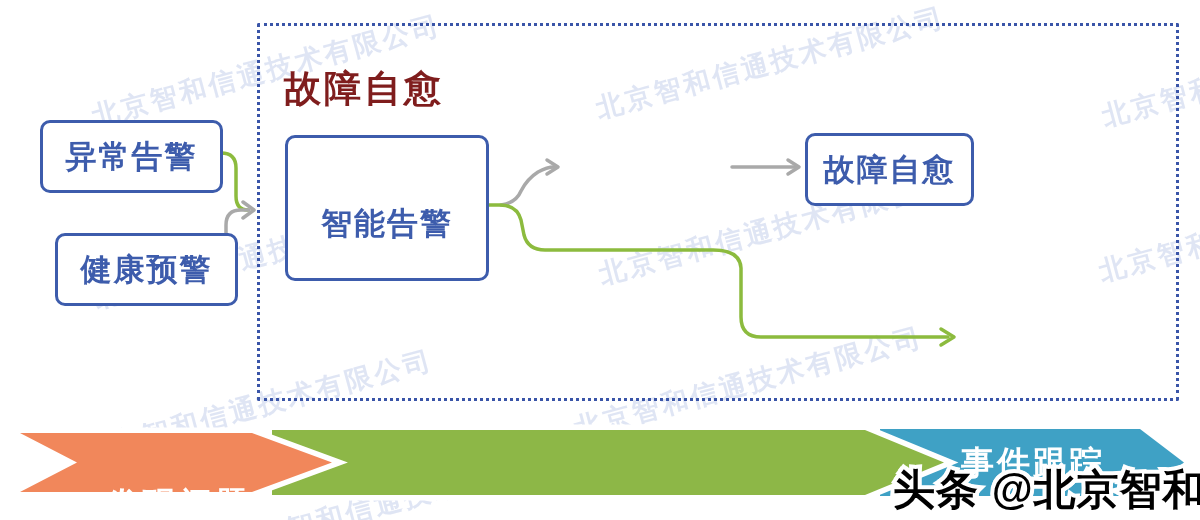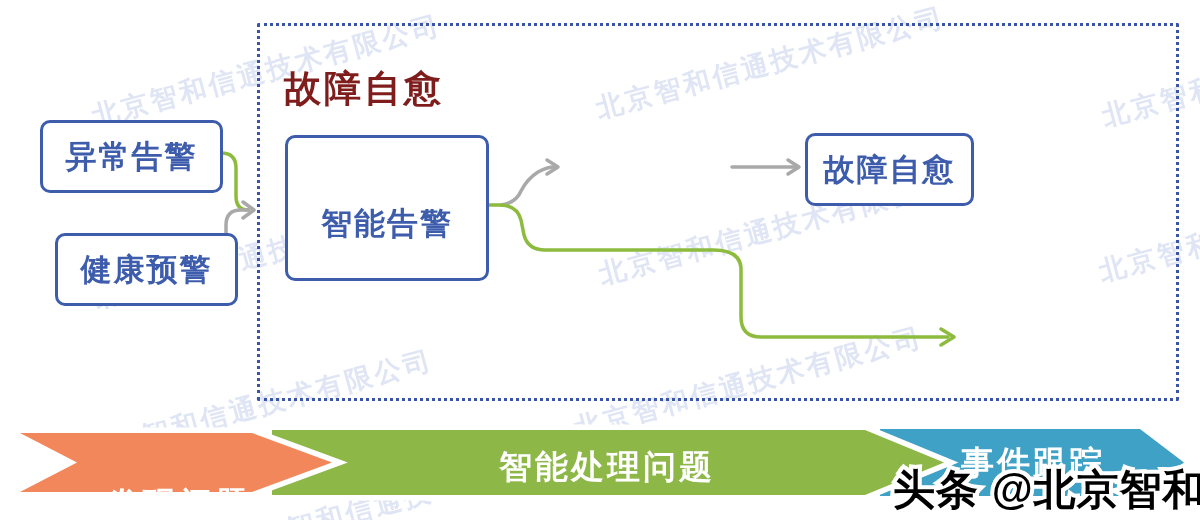--- a/index.html
+++ b/index.html
@@ -96,21 +96,20 @@
   <div class="node" style="left:40px;top:120px;width:177px;height:67px;text-align:right;">异常告警</div>
   <div class="node" style="left:23px;top:233px;width:177px;height:67px;margin-left:32px;">健康预警</div>
   <div class="node" style="left:285px;top:135px;width:198px;height:140px;">
     <div class="two-line">
       <div>智能告警</div>
     </div>
   </div>
   <div class="node" style="left:805px;top:133px;width:163px;height:67px;">故障自愈</div>
 
   <div class="phase-label" style="left:49px;top:446px;margin-top:36px;">发现问题</div>
-  <div class="phase-label" style="left:477px;top:445px;">智能处理问题</div>
   <div class="phase-label" style="left:903px;top:441px;">事件跟踪</div>
 
   <div class="credit">
     <span class="layer outline">头条 @北京智和信通</span>
     <span class="fill">头条 @北京智和信通</span>
   </div>
 
 </div>
 
 </body></html>

